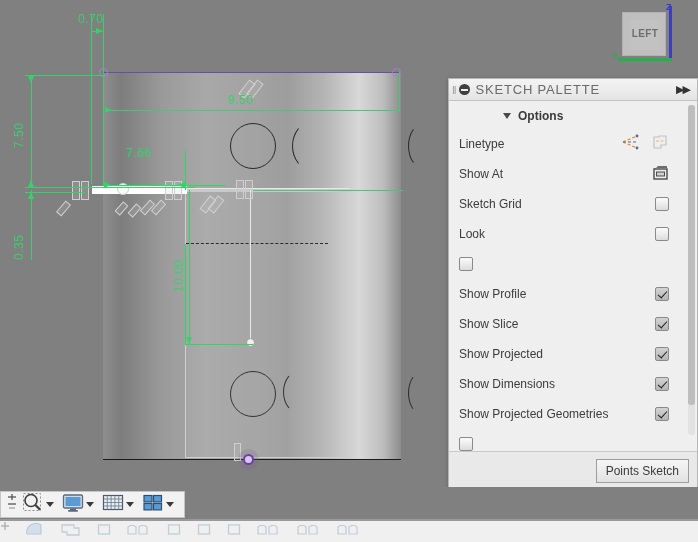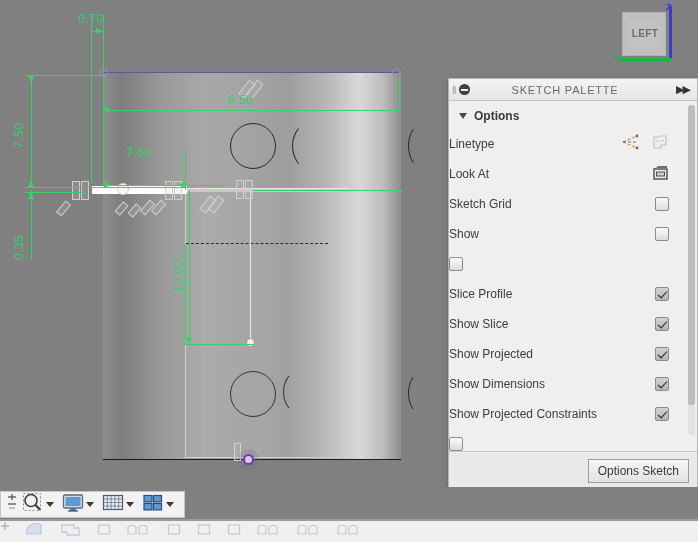--- a/index.html
+++ b/index.html
@@ -234,52 +234,52 @@
     width: 11px; height: 11px; border-radius: 50%;
     background: #3f3f3f;
     position: relative;
     margin-right: 6px;
   }
   .pal-dot::after {
     content:""; position:absolute; left:2px; top:4.5px;
     width:7px; height:2px; background:#efefef;
   }
   .pal-title {
-    font-size: 11px;
+    font-size: 13px;
     color: #6a6a6a;
     letter-spacing: .8px;
     flex: 1 1 auto;
-    margin-left: 36px;
   }
   .pal-expand { color:#333; font-size:11px; letter-spacing:-2px; padding-right:4px;}
 
   .pal-body {
     flex: 1 1 auto;
     position: relative;
     overflow: hidden;
     background: #efefef;
   }
   .section-hdr {
     display:flex; align-items:center;
     padding: 8px 0 6px 10px;
     font-size: 12px;
     font-weight: bold;
     color: #3b3b3b;
+    margin-left: 44px;
   }
   .tri {
     width:0;height:0;
     border-left:4.5px solid transparent;
     border-right:4.5px solid transparent;
     border-top:6px solid #4a4a4a;
     margin-right: 7px;
   }
   .opt-row {
     display:flex; align-items:center;
     height: 30px;
-    padding: 0 28px 0 0;
+    padding: 0 28px 0 10px;
   }
   .opt-label { font-size: 12px; color: #3c3c3c; flex: 1 1 auto; }
   .opt-ctl { flex: 0 0 auto; display:flex; align-items:center; gap:12px; }
 
   .cbx {
     width: 14px; height: 14px;
     border: 1px solid #8a8a8a;
     border-radius: 2px;
     background: linear-gradient(#fbfbfb,#dcdcdc);
     position: relative;
@@ -492,51 +492,51 @@
           <span>
             <svg width="18" height="16" viewBox="0 0 18 16">
               <path d="M3 3 h5 v-1 h7 v9 h-5 v3 h-7 z" fill="none" stroke="#c2c2c2" stroke-width="1.2"></path>
               <line x1="5" y1="7" x2="14" y2="7" stroke="#e8b48a" stroke-width="1.1" stroke-dasharray="3 1.5"></line>
             </svg>
           </span>
         </span>
       </div>
 
       <div class="opt-row">
-        <span class="opt-label">Look At</span>
+        <span class="opt-label">Show At</span>
         <span class="opt-ctl" style="padding-right:0px;">
           <span>
             <svg width="17" height="15" viewBox="0 0 17 15">
               <path d="M2 5 L6 1 L15 1 L15 3 L3 3 Z" fill="#6d6d6d"></path>
               <rect x="2" y="4" width="13" height="10" fill="none" stroke="#4a4a4a" stroke-width="1.4"></rect>
               <rect x="4.5" y="7" width="8" height="4" fill="#cfcfcf" stroke="#4a4a4a" stroke-width="1"></rect>
             </svg>
           </span>
         </span>
       </div>
 
       <div class="opt-row">
         <span class="opt-label">Sketch Grid</span>
         <span class="opt-ctl">
             <span class="cbx"></span>
           </span>
       </div>
       <div class="opt-row">
-        <span class="opt-label">Show</span>
+        <span class="opt-label">Look</span>
         <span class="opt-ctl">
             <span class="cbx"></span>
           </span>
       </div>
       <div class="opt-row">
         <span class="opt-ctl">
             <span class="cbx"></span>
           </span>
       </div>
       <div class="opt-row">
-        <span class="opt-label">Slice Profile</span>
+        <span class="opt-label">Show Profile</span>
         <span class="opt-ctl">
             <span class="cbx checked"></span>
           </span>
       </div>
       <div class="opt-row">
         <span class="opt-label">Show Slice</span>
         <span class="opt-ctl">
             <span class="cbx checked"></span>
           </span>
       </div>
@@ -546,38 +546,38 @@
             <span class="cbx checked"></span>
           </span>
       </div>
       <div class="opt-row">
         <span class="opt-label">Show Dimensions</span>
         <span class="opt-ctl">
             <span class="cbx checked"></span>
           </span>
       </div>
       <div class="opt-row">
-        <span class="opt-label">Show Projected Constraints</span>
+        <span class="opt-label">Show Projected Geometries</span>
         <span class="opt-ctl">
             <span class="cbx checked"></span>
           </span>
       </div>
       <div class="opt-row">
         <span class="opt-ctl">
             <span class="cbx"></span>
           </span>
       </div>
 
       <div class="pal-scrollbar">
         <div class="pal-scrollthumb"></div>
       </div>
     </div>
 
     <div class="pal-footer">
-      <button class="finish-btn">Options Sketch</button>
+      <button class="finish-btn">Points Sketch</button>
     </div>
   </div>
 
   <div id="bottombar">
     <div class="tb-group">
 
       <div class="tb-item">
         <span>
           <svg width="11" height="19" viewBox="0 0 11 19">
             <line x1="1" y1="4" x2="9" y2="4" stroke="#4a4a4a" stroke-width="1.2"></line>

